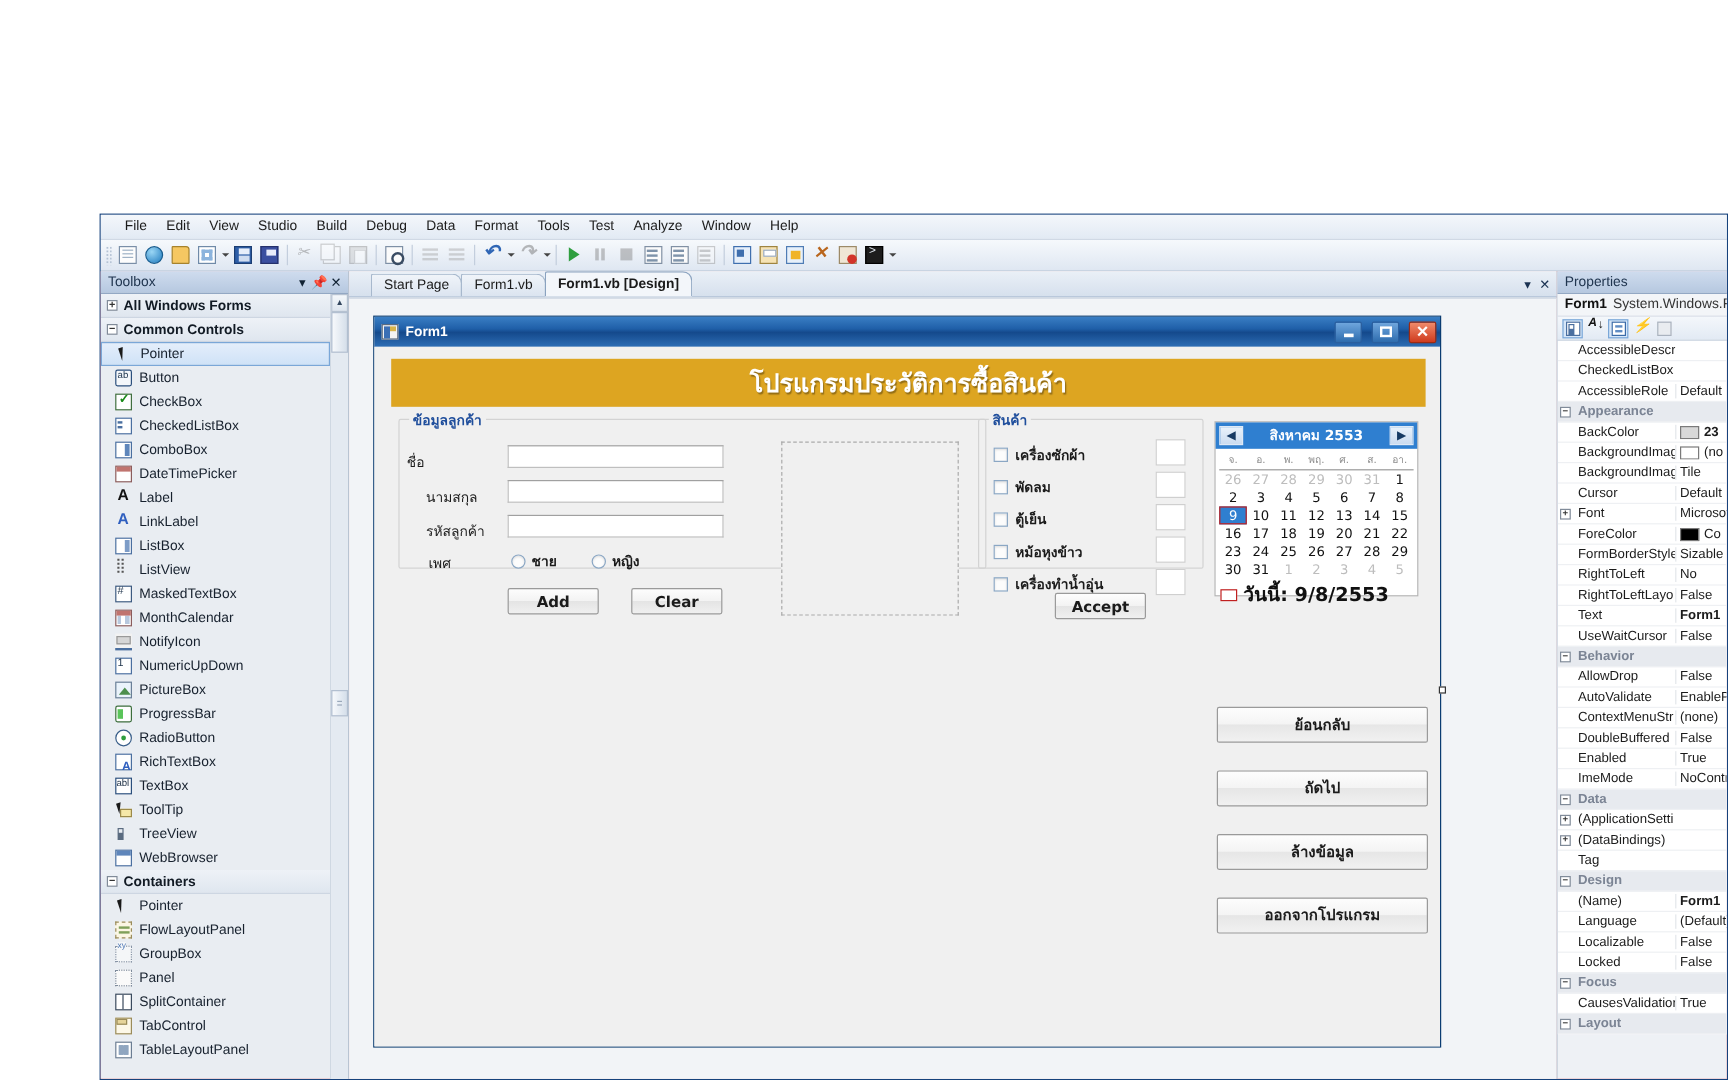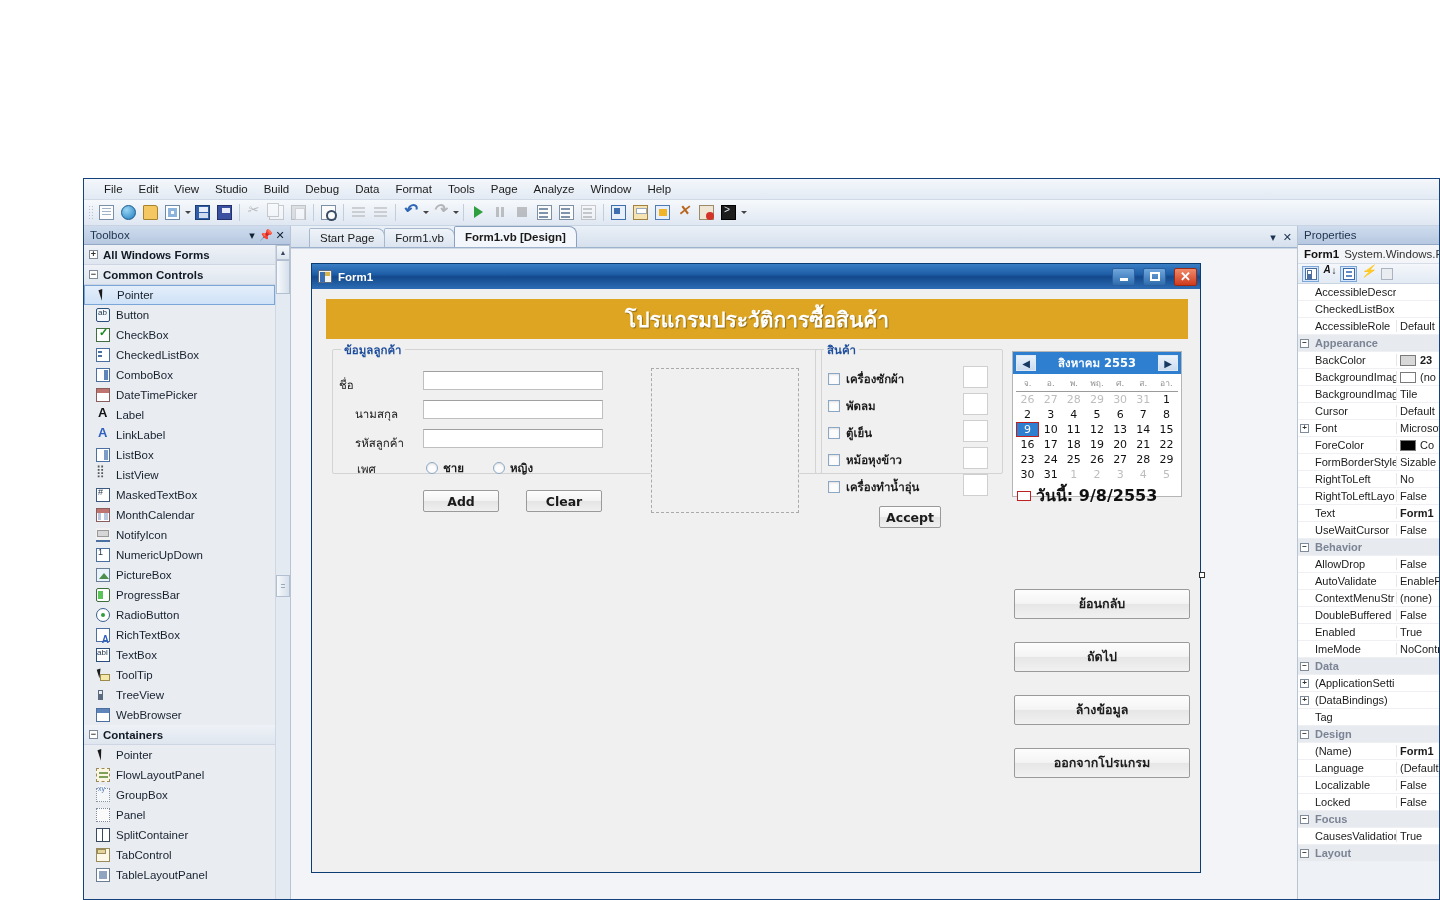--- a/index.html
+++ b/index.html
@@ -420,21 +420,21 @@
     <div id="vs-menubar">
         <div class="mi">File</div>
         <div class="mi">Edit</div>
         <div class="mi">View</div>
         <div class="mi">Studio</div>
         <div class="mi">Build</div>
         <div class="mi">Debug</div>
         <div class="mi">Data</div>
         <div class="mi">Format</div>
         <div class="mi">Tools</div>
-        <div class="mi">Page</div>
+        <div class="mi">Test</div>
         <div class="mi">Analyze</div>
         <div class="mi">Window</div>
         <div class="mi">Help</div>
       </div>
 
     <div id="vs-toolbar">
       <span class="tb-grip"></span>
     <span class="tb-btn">
           <i class="tb-ico ic-doc"></i>
         </span>
@@ -757,21 +757,21 @@
                       <span class="check-box"></span>
                       <span>หม้อหุงข้าว</span>
                     </span>
                     <span class="fsmallbox" style="left: 147px; top: 97px;"></span>
                     <span class="fcheck" style="left: 12px; top: 128px;">
                       <span class="check-box"></span>
                       <span>เครื่องทำน้ำอุ่น</span>
                     </span>
                     <span class="fsmallbox" style="left: 147px; top: 124px;"></span>
                   </div>
-                <span class="fbtn" style="left:63px;top:156px;width:62px;height:22px;">Accept</span>
+                <span class="fbtn" style="left:63px;top:144px;width:76px;height:22px;">Accept</span>
               </div>
 
               <div id="monthcal">
                 <div id="mc-head">
                   <span class="nav">◀</span>
                   <span id="mc-title">สิงหาคม 2553</span>
                   <span class="nav">▶</span>
                 </div>
                 <div id="mc-grid">
                   <div id="mc-dow">

